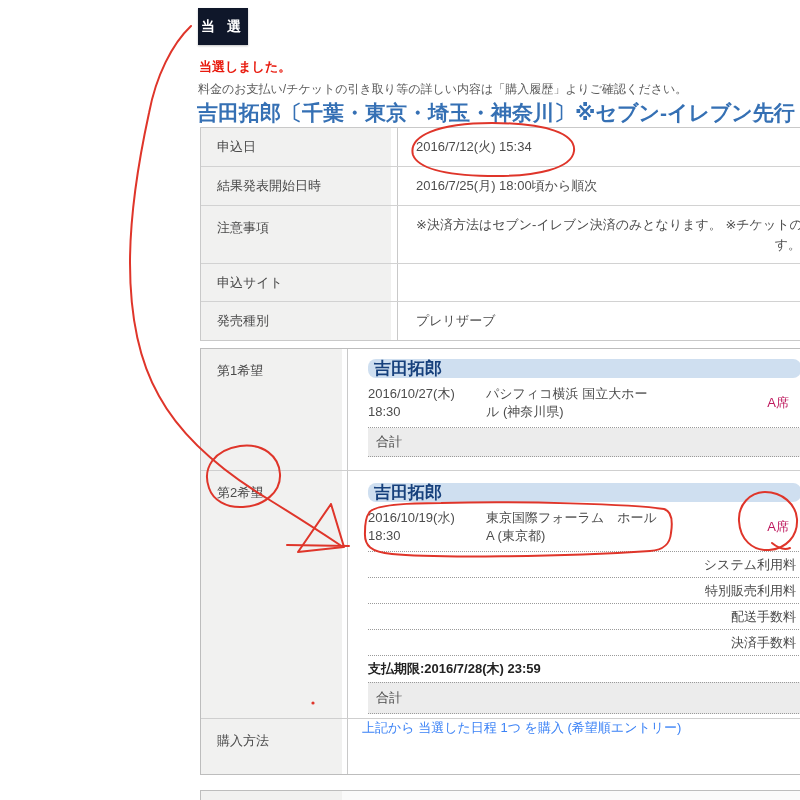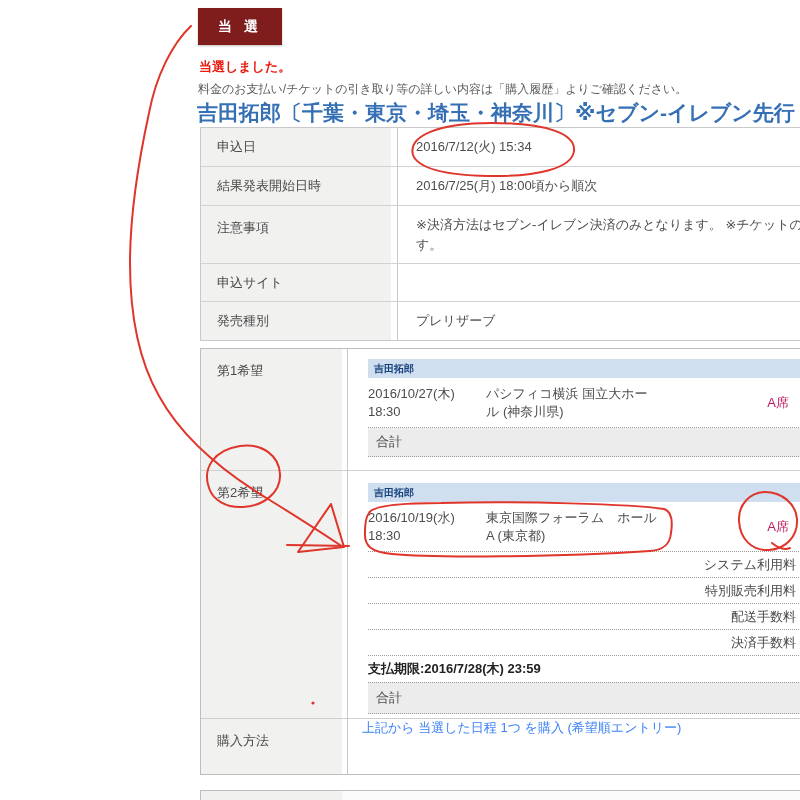--- a/index.html
+++ b/index.html
@@ -6,22 +6,22 @@
   body{
     width:800px;height:800px;position:relative;overflow:hidden;
     background:#ffffff;
     font-family:"Liberation Sans","DejaVu Sans",sans-serif;
     color:#444;font-size:13px;
   }
   .abs{position:absolute;}
 
   
   .win-badge{
-    left:198px;top:8px;width:84px;height:37px;
-    background:#7f1d1d;color:#fff;font-weight:bold;font-size:14px;
+    left:198px;top:8px;width:50px;height:37px;
+    background:#0f172a;color:#fff;font-weight:bold;font-size:14px;
     display:flex;align-items:center;justify-content:center;letter-spacing:4px;
     box-shadow:0 1px 2px rgba(0,0,0,.25);
   }
   .win-message{left:199px;top:58px;color:#e8190d;font-weight:bold;font-size:13px;}
   .notice-text{left:198px;top:81px;color:#595959;font-size:12px;white-space:nowrap;}
   .event-title{
     left:197px;top:99px;color:#3570b4;font-size:21px;font-weight:bold;white-space:nowrap;
     cursor:pointer;
   }
 
@@ -51,21 +51,21 @@
   .choice-label{
     width:147px;flex:0 0 147px;box-sizing:border-box;
     background:linear-gradient(to right,#f1f1f0 141px,#ffffff 141px);
     border-right:1px solid #c9c9c9;
     padding:13px 0 0 16px;color:#4a4a4a;
   }
   .choice-content{flex:1;overflow:hidden;}
   .inner{padding-left:20px;}
   .artist-bar{
     margin-top:10px;height:19px;line-height:19px;background:#cfdff0;
-    color:#16407c;font-weight:bold;padding-left:6px;font-size:10px;
+    color:#16407c;font-weight:bold;padding-left:6px;font-size:17px;border-radius:8px;
   }
   .artist-bar.second{margin-top:12px;}
   .event-row{display:flex;margin-top:7px;}
   .event-row .dt{width:118px;flex:0 0 118px;line-height:18px;color:#4c4c4c;}
   .event-row .venue{width:178px;flex:0 0 178px;line-height:18px;color:#4c4c4c;}
   .event-row .spacer{flex:1;}
   .event-row .seat{align-self:center;color:#be185d;margin-right:12px;}
   .divider-dotted{margin-top:6px;border-bottom:1px dotted #9a9a9a;}
   .total-band{
     height:28px;line-height:28px;background:#ececec;color:#4c4c4c;
@@ -104,21 +104,21 @@
     <div class="app-value">
         <div>2016/7/12(火) 15:34</div>
       </div>
   </div>
   <div class="app-row" style="height:38px;">
     <div class="app-label">結果発表開始日時</div>
     <div class="app-value">
         <div>2016/7/25(月) 18:00頃から順次</div>
       </div>
   </div>
-  <div class="app-row" style="height:57px;">
+  <div class="app-row" style="height:57px;text-align:right;">
     <div class="app-label" style="align-items:flex-start;padding-top:13px;">注意事項</div>
     <div class="app-value">
       <div>※決済方法はセブン-イレブン決済のみとなります。 ※チケットのお引き</div>
       <div>す。</div>
     </div>
   </div>
   <div class="app-row" style="height:37px;">
     <div class="app-label">申込サイト</div>
   </div>
   <div class="app-row" style="height:38px;border-bottom:1px solid #c9c9c9;">

